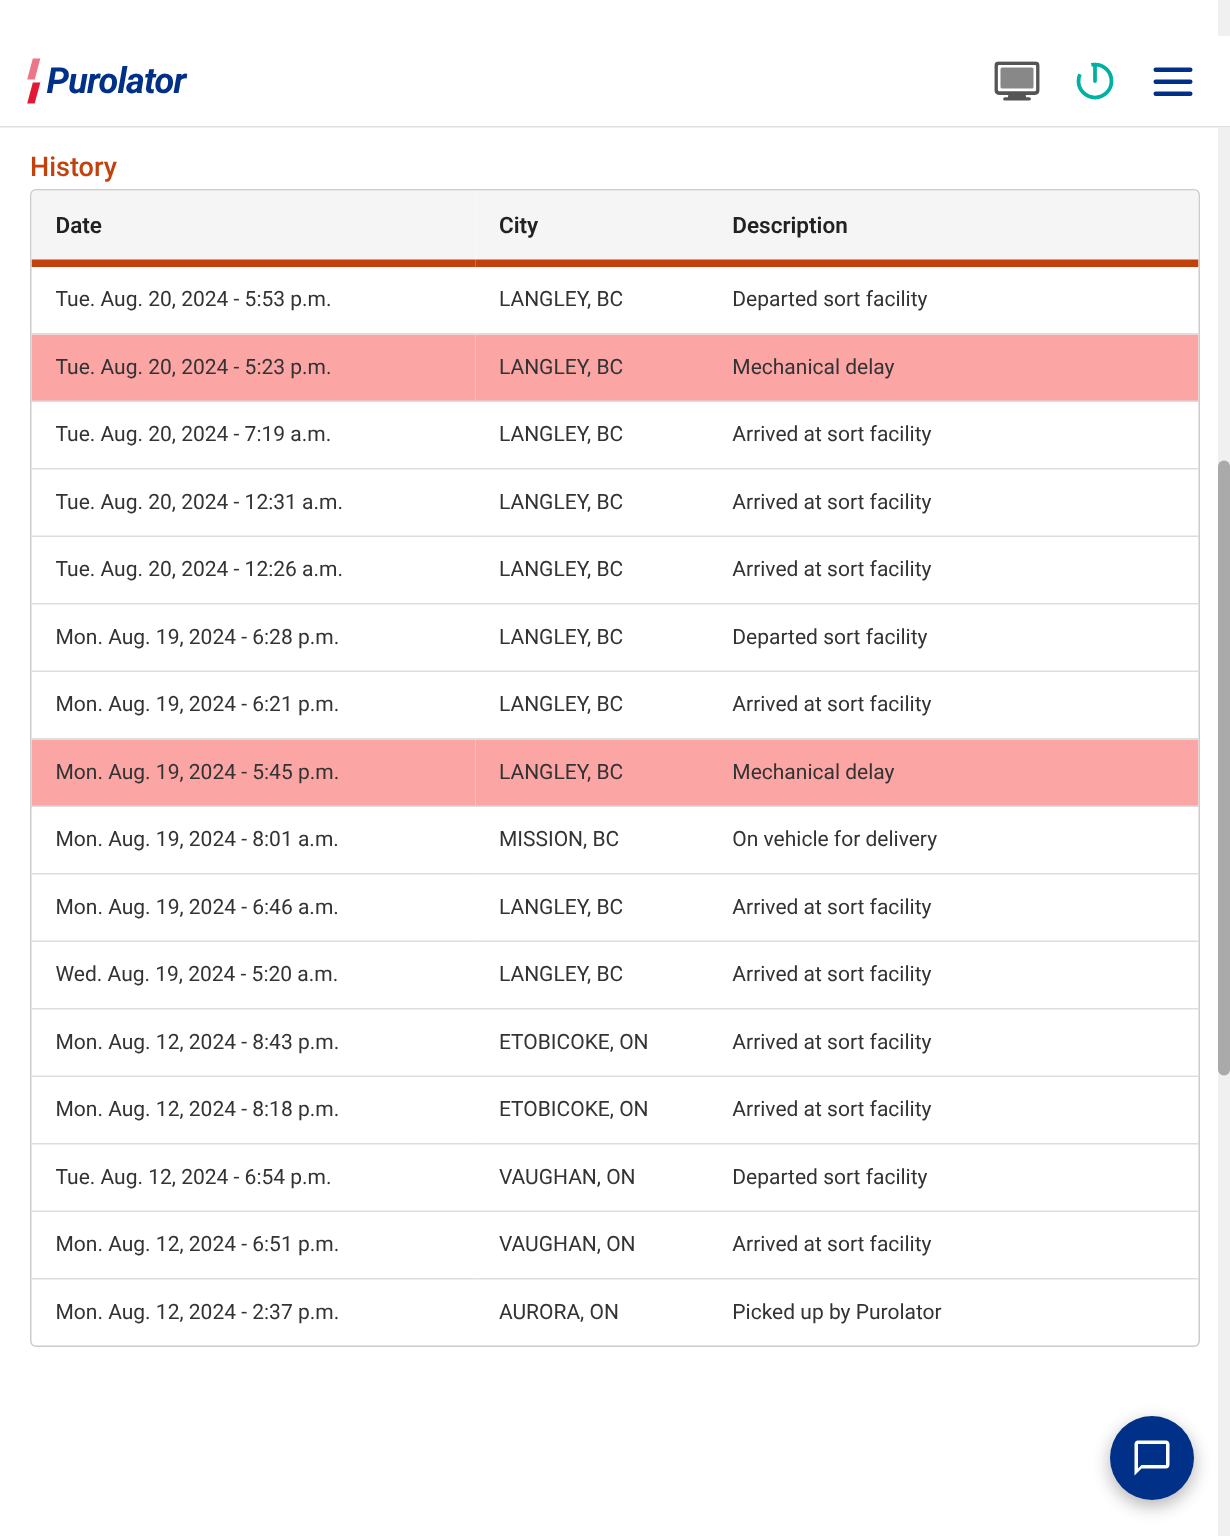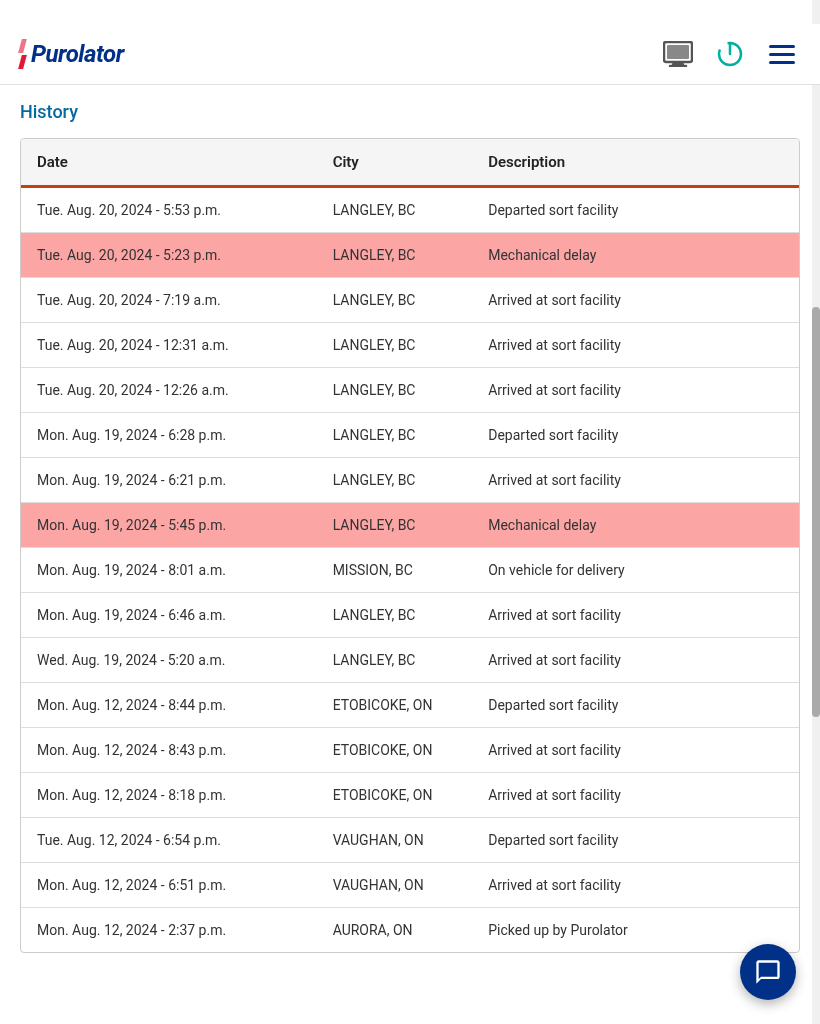--- a/index.html
+++ b/index.html
@@ -94,22 +94,22 @@
     }
 
     
     .main-content {
       padding: 16px 20px;
     }
 
     .section-title {
       font-size: 18px;
       font-weight: 500;
-      color: #0369a1;
-      margin-bottom: 16px;
+      color: #c2410c;
+      margin-bottom: 4px;
     }
 
     
     .table-container {
       border: 1px solid #ccc;
       border-radius: 4px;
       overflow: hidden;
     }
 
     table {
@@ -121,21 +121,21 @@
     thead tr {
       background: #f5f5f5;
     }
 
     thead th {
       padding: 14px 16px;
       text-align: left;
       font-weight: 600;
       color: #222;
       font-size: 15px;
-      border-bottom: 3px solid #c2410c;
+      border-bottom: 5px solid #c2410c;
     }
 
     tbody tr {
       border-bottom: 1px solid #ddd;
     }
 
     tbody tr:last-child {
       border-bottom: none;
     }
 
@@ -301,25 +301,20 @@
             <td class="col-date">Mon. Aug. 19, 2024 - 6:46 a.m.</td>
             <td class="col-city">LANGLEY, BC</td>
             <td class="col-desc">Arrived at sort facility</td>
           </tr>
           <tr>
             <td class="col-date">Wed. Aug. 19, 2024 - 5:20 a.m.</td>
             <td class="col-city">LANGLEY, BC</td>
             <td class="col-desc">Arrived at sort facility</td>
           </tr>
           <tr>
-            <td class="col-date">Mon. Aug. 12, 2024 - 8:44 p.m.</td>
-            <td class="col-city">ETOBICOKE, ON</td>
-            <td class="col-desc">Departed sort facility</td>
-          </tr>
-          <tr>
             <td class="col-date">Mon. Aug. 12, 2024 - 8:43 p.m.</td>
             <td class="col-city">ETOBICOKE, ON</td>
             <td class="col-desc">Arrived at sort facility</td>
           </tr>
           <tr>
             <td class="col-date">Mon. Aug. 12, 2024 - 8:18 p.m.</td>
             <td class="col-city">ETOBICOKE, ON</td>
             <td class="col-desc">Arrived at sort facility</td>
           </tr>
           <tr>

